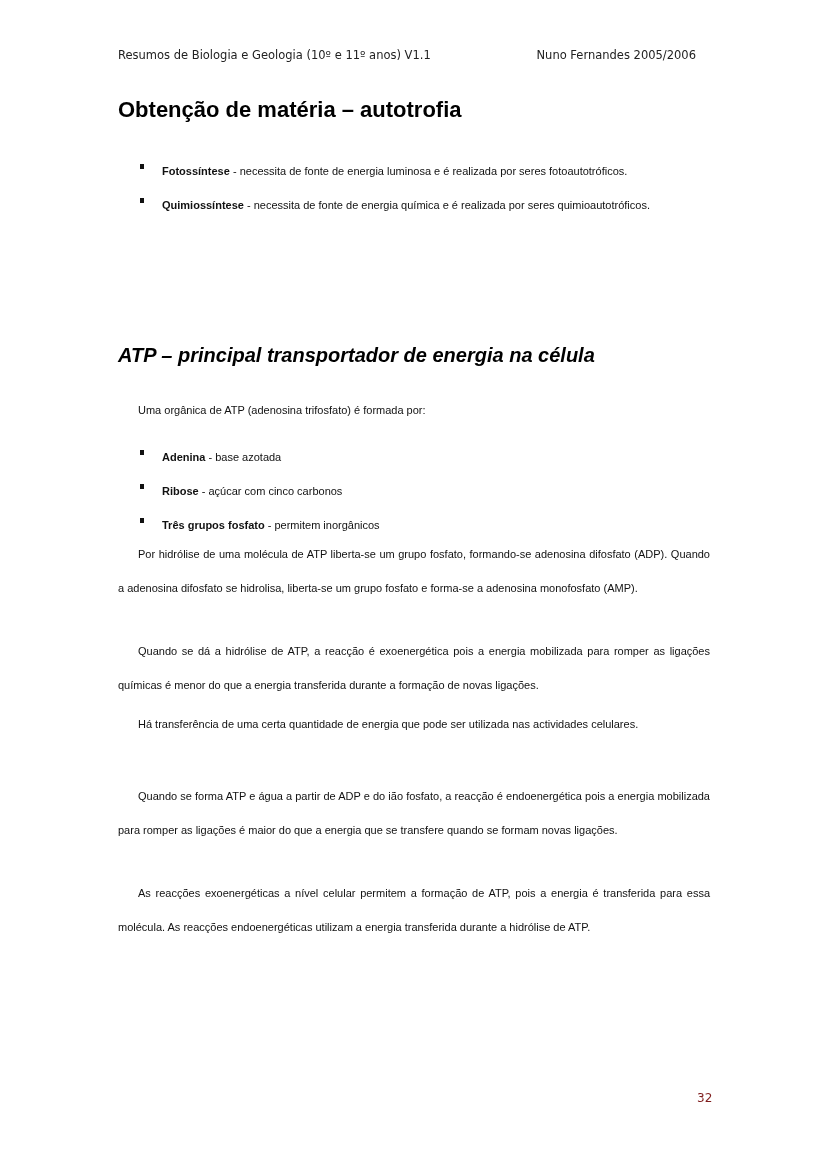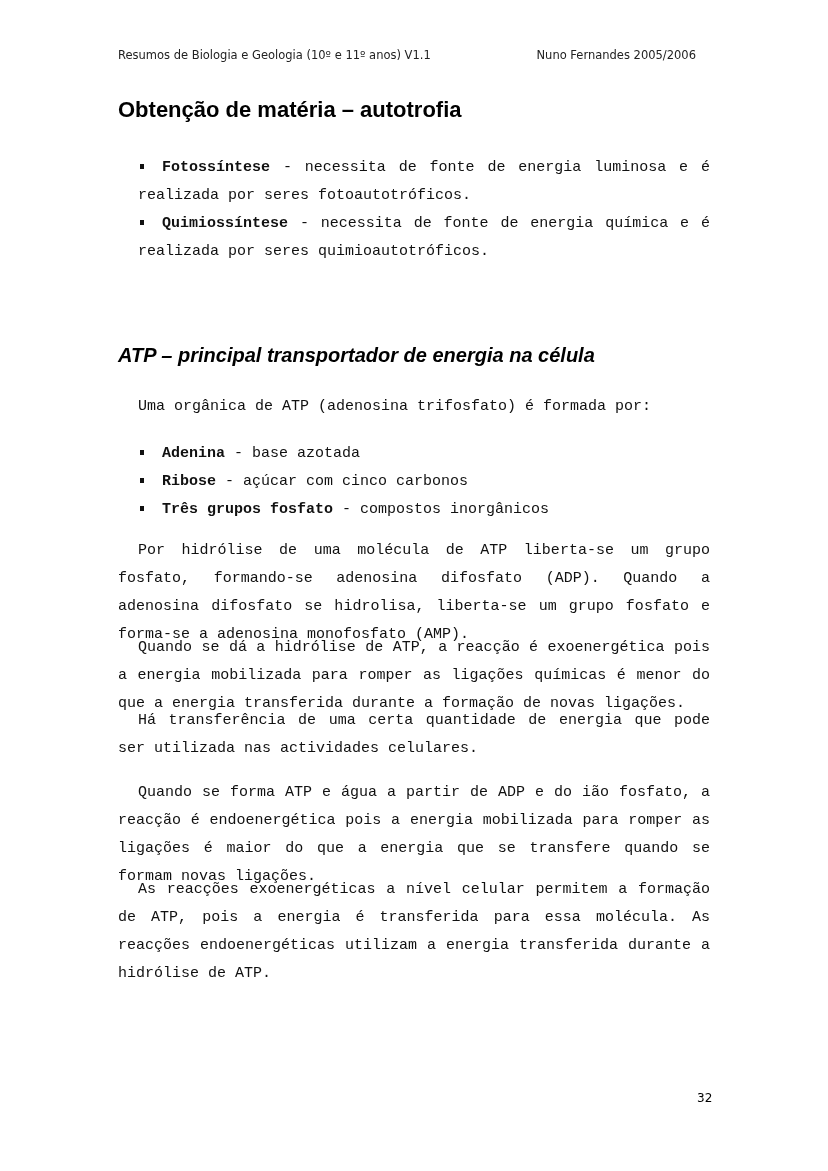--- a/index.html
+++ b/index.html
@@ -4,31 +4,31 @@
   <style>
     html, body { margin: 0; padding: 0; background: #ffffff; }
     body { width: 828px; height: 1171px; position: relative; overflow: hidden; color: #111; }
     .page { position: absolute; left: 0; top: 0; width: 828px; height: 1149px; background: #fff; }
     .header { position: absolute; top: 48px; left: 118px; width: 594px; height: 16px; font-family: "DejaVu Sans", sans-serif; font-size: 11.5px; color: #222; }
     .header .left { position: absolute; left: 0; top: 0; }
     .header .right { position: absolute; right: 16px; top: 0; }
     h1, h2 { font-family: "Liberation Sans", sans-serif; font-weight: bold; margin: 0; color: #000; position: absolute; left: 118px; }
     h1 { top: 97px; font-size: 22px; }
     h2 { top: 344px; font-size: 20px; font-style: italic; }
-    .body-text { font-family: Liberation Mono, monospace; font-size: 15px; line-height: 28px; color: #111; }
+    .body-text { font-family: Liberation Sans, sans-serif; font-size: 11px; line-height: 34px; color: #111; }
     .blk { position: absolute; left: 118px; width: 592px; }
     .just { text-align: justify; }
     .indent { text-indent: 20px; }
     ul.sq { list-style: none; margin: 0; padding: 0; }
     ul.sq li { position: relative; padding-left: 44px; }
     ul.sq li .bullet { position: absolute; left: 22px; top: 10px; width: 4px; height: 5px; background: #111; }
     ul.wrap li { padding-left: 20px; text-indent: 24px; }
     ul.wrap li .bullet { left: 22px; }
     b { font-weight: bold; }
-    .pagenum { position: absolute; top: 1091px; left: 697px; font-family: "DejaVu Sans", sans-serif; font-size: 12px; color: #000000; }
+    .pagenum { position: absolute; top: 1091px; left: 697px; font-family: "DejaVu Sans", sans-serif; font-size: 12px; color: #7f1d1d; }
   </style>
 </head>
 <body>
 
 <div class="page">
 
   <div class="header">
     <span class="left">Resumos de Biologia e Geologia (10º e 11º anos) V1.1</span>
     <span class="right">Nuno Fernandes 2005/2006</span>
   </div>
@@ -53,21 +53,21 @@
 
   <div class="blk body-text" style="top:440px;">
     <ul class="sq">
       <li>
         <span class="bullet"></span><b>Adenina</b><span> - </span><span>base azotada</span>
       </li>
       <li>
         <span class="bullet"></span><b>Ribose</b><span> - </span><span>açúcar com cinco carbonos</span>
       </li>
       <li>
-        <span class="bullet"></span><b>Três grupos fosfato</b><span> - </span><span>compostos inorgânicos</span>
+        <span class="bullet"></span><b>Três grupos fosfato</b><span> - </span><span>permitem inorgânicos</span>
       </li>
     </ul>
   </div>
 
   <p class="blk body-text just indent" style="top:537px; margin:0;">Por hidrólise de uma molécula de ATP liberta-se um grupo fosfato, formando-se adenosina difosfato (ADP). Quando a adenosina difosfato se hidrolisa, liberta-se um grupo fosfato e forma-se a adenosina monofosfato (AMP).</p>
 
   <p class="blk body-text just indent" style="top:634px; margin:0;">Quando se dá a hidrólise de ATP, a reacção é exoenergética pois a energia mobilizada para romper as ligações químicas é menor do que a energia transferida durante a formação de novas ligações.</p>
 
   <p class="blk body-text just indent" style="top:707px; margin:0;">Há transferência de uma certa quantidade de energia que pode ser utilizada nas actividades celulares.</p>
 

